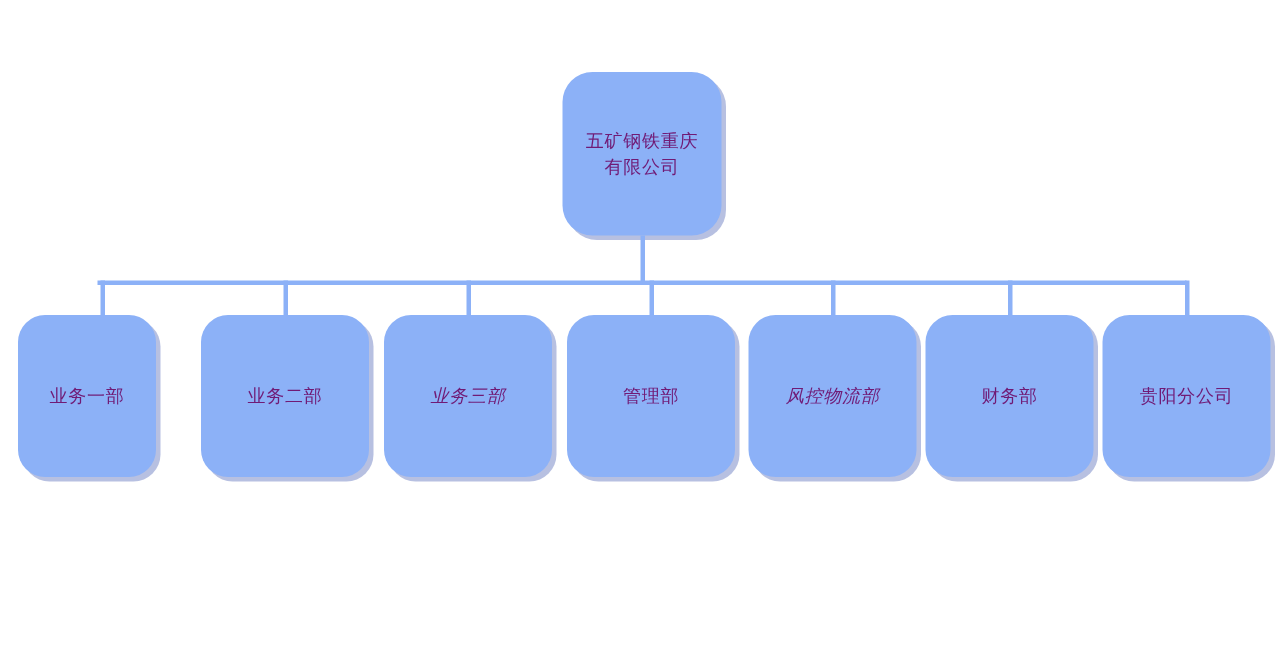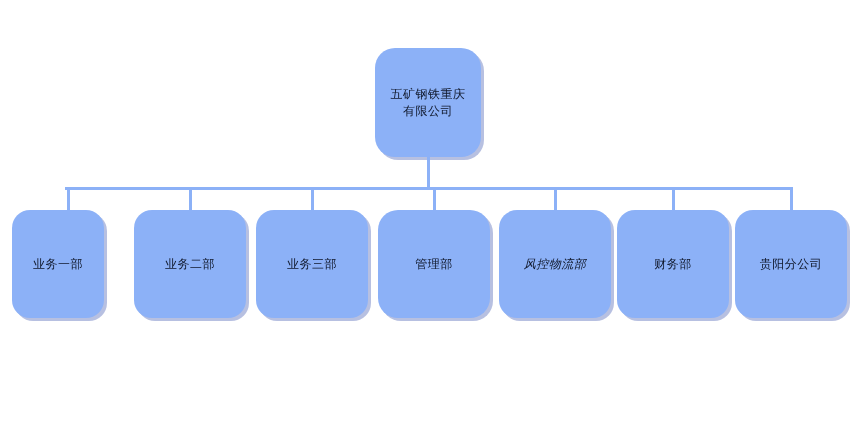--- a/index.html
+++ b/index.html
@@ -18,21 +18,21 @@
     background: #ffffff;
     overflow: hidden;
   }
 
   
   .node {
     position: absolute;
     box-sizing: border-box;
     background: #8cb1f7;
     border-radius: 18px;
-    color: #0f172a;
+    color: #701a75;
     font-size: 12px;
     line-height: 17px;
     text-align: center;
     display: flex;
     align-items: center;
     justify-content: center;
     box-shadow: 3px 3px 0 0 rgba(124,140,200,0.55);
     letter-spacing: 0.5px;
   }
   .node .label {
@@ -74,24 +74,24 @@
       <div class="conn v" style="left: 790px; top: 187px; height: 23px;"></div>
     </div>
 
   <div id="children">
       <div class="node" style="left: 12px; top: 210px; width: 92px; height: 108px;">
         <span class="label">业务一部</span>
       </div>
       <div class="node" style="left: 134px; top: 210px; width: 112px; height: 108px; justify-content: center;">
         <span class="label">业务二部</span>
       </div>
-      <div class="node" style="left: 256px; top: 210px; width: 112px; height: 108px;">
+      <div class="node" style="left: 256px; top: 210px; width: 112px; height: 108px; font-style: italic;">
         <span class="label">业务三部</span>
       </div>
-      <div class="node" style="left: 378px; top: 210px; width: 112px; height: 108px; border-radius: 20px;">
+      <div class="node" style="left: 378px; top: 210px; width: 112px; height: 108px;">
         <span class="label">管理部</span>
       </div>
       <div class="node" style="left: 499px; top: 210px; width: 112px; height: 108px; font-style: italic;">
         <span class="label">风控物流部</span>
       </div>
       <div class="node" style="left: 617px; top: 210px; width: 112px; height: 108px;">
         <span class="label">财务部</span>
       </div>
       <div class="node" style="left: 735px; top: 210px; width: 112px; height: 108px;">
         <span class="label">贵阳分公司</span>

